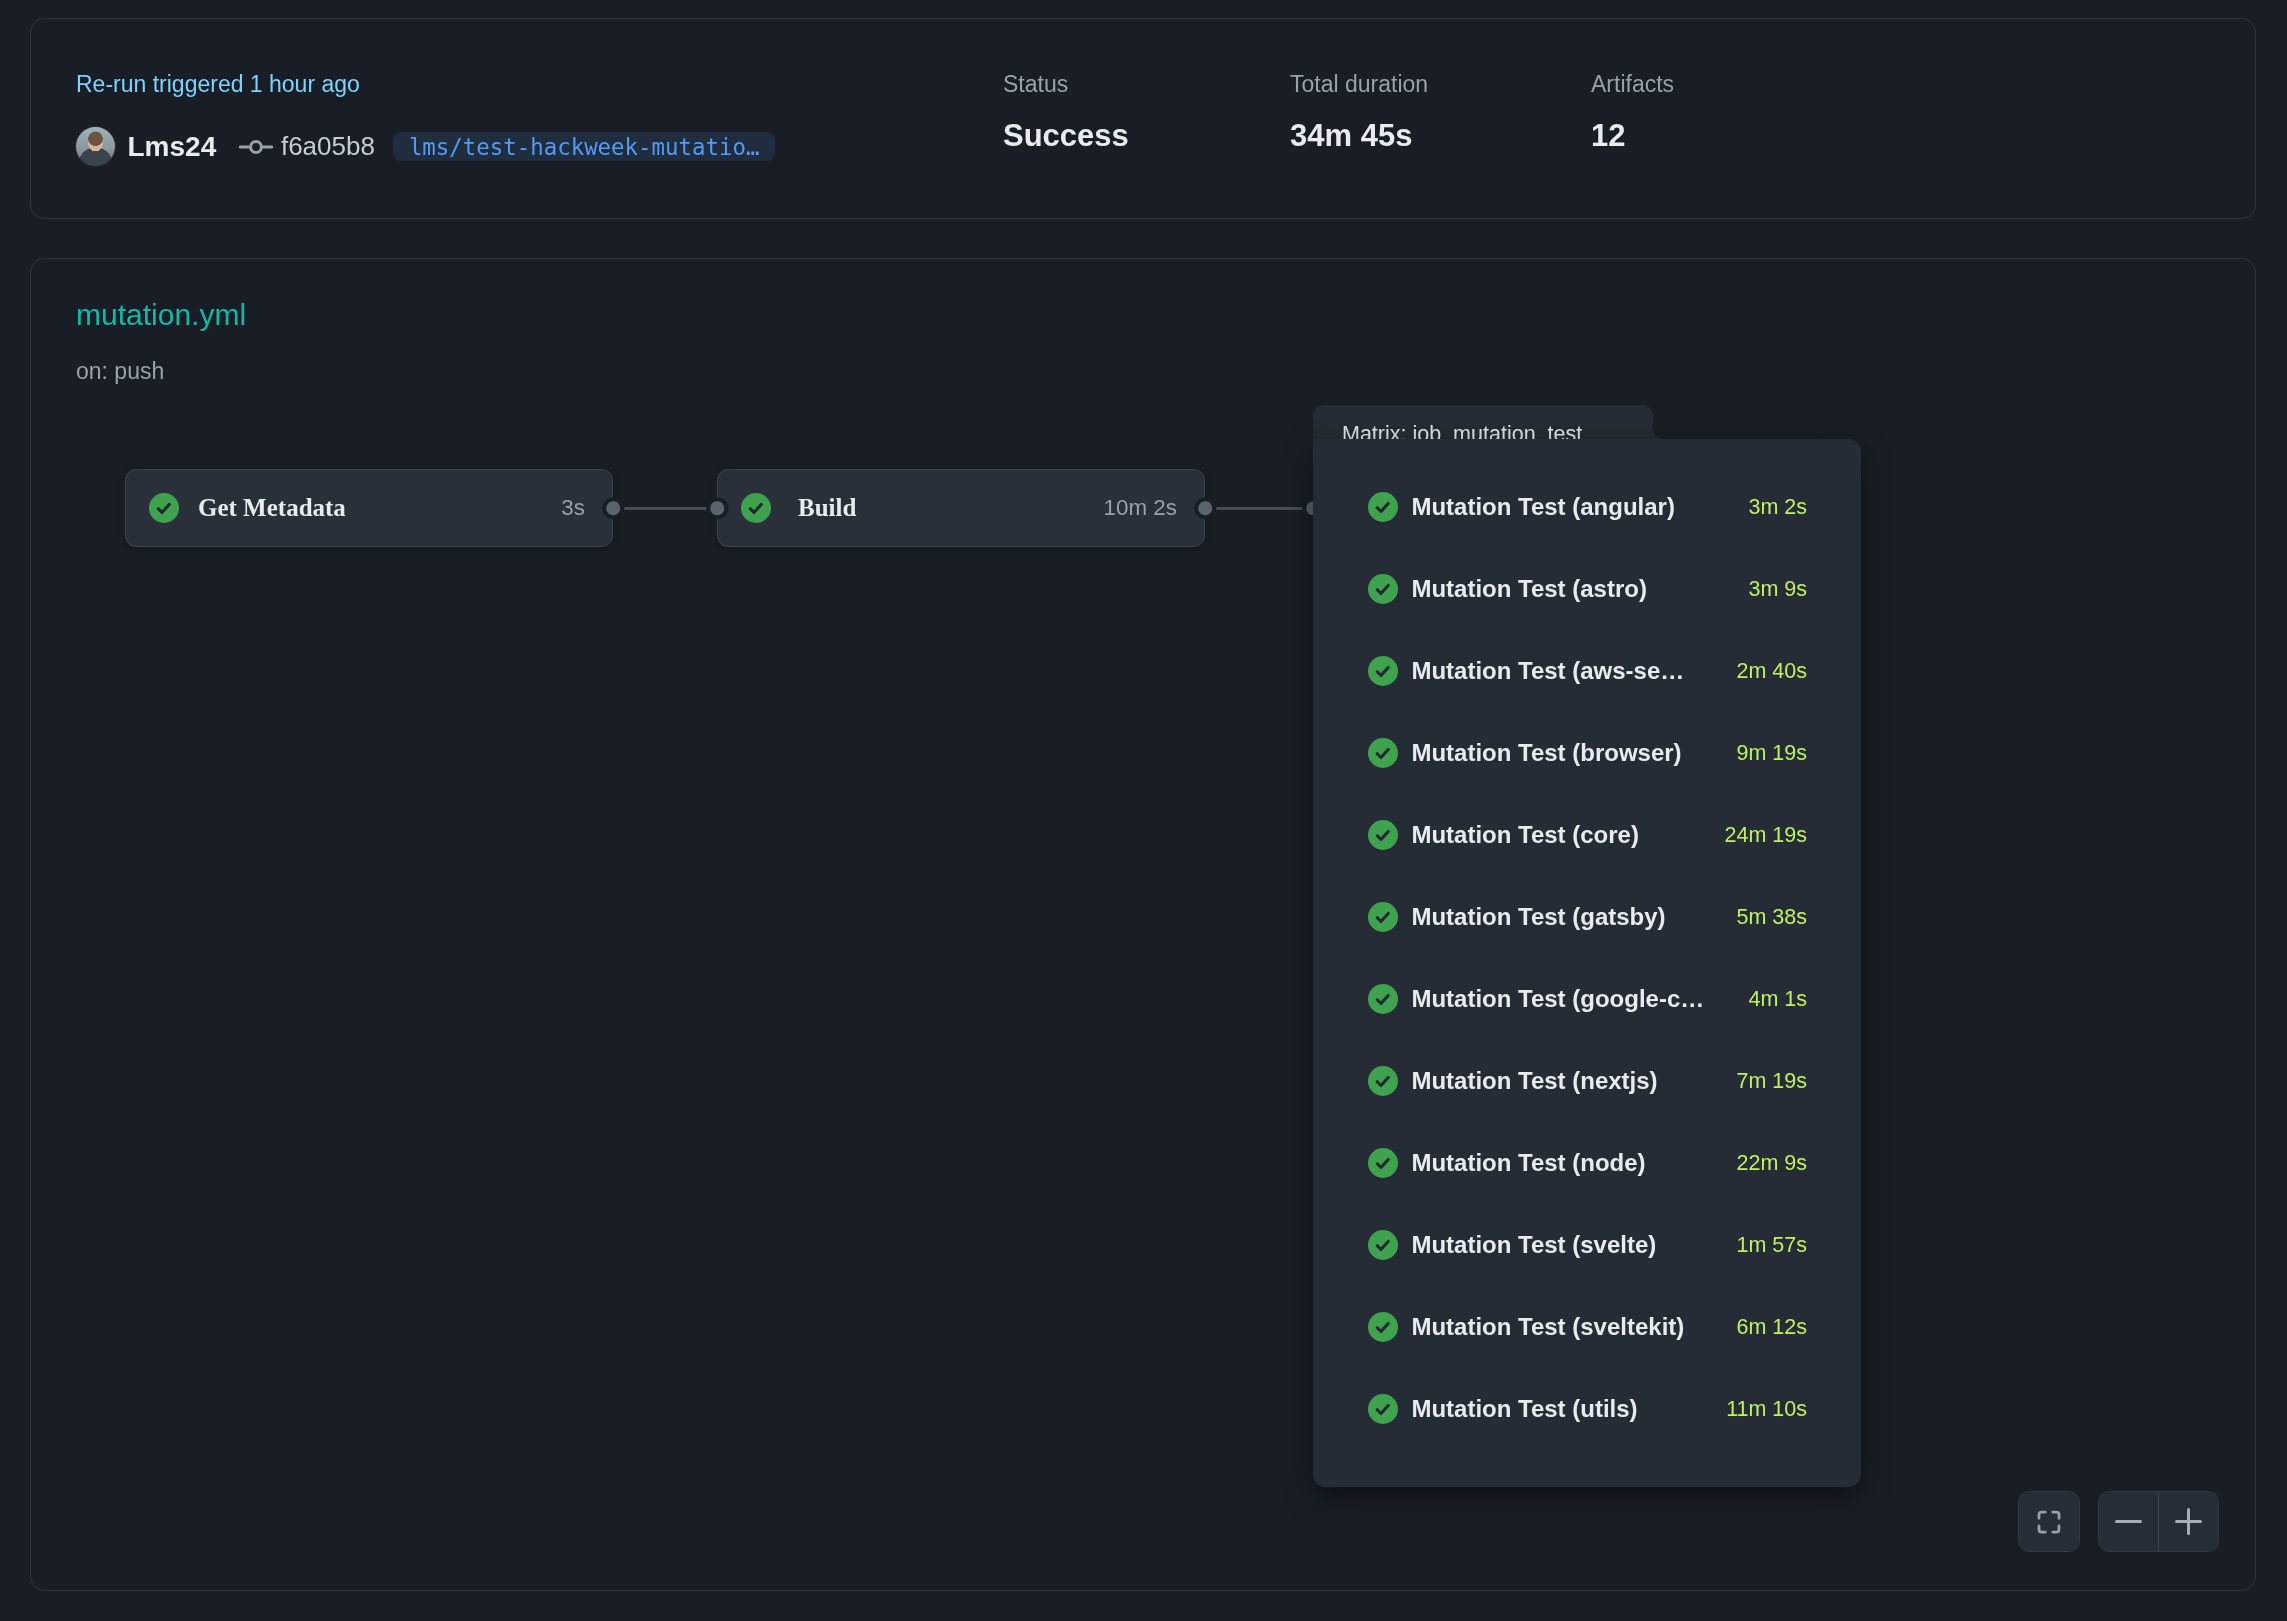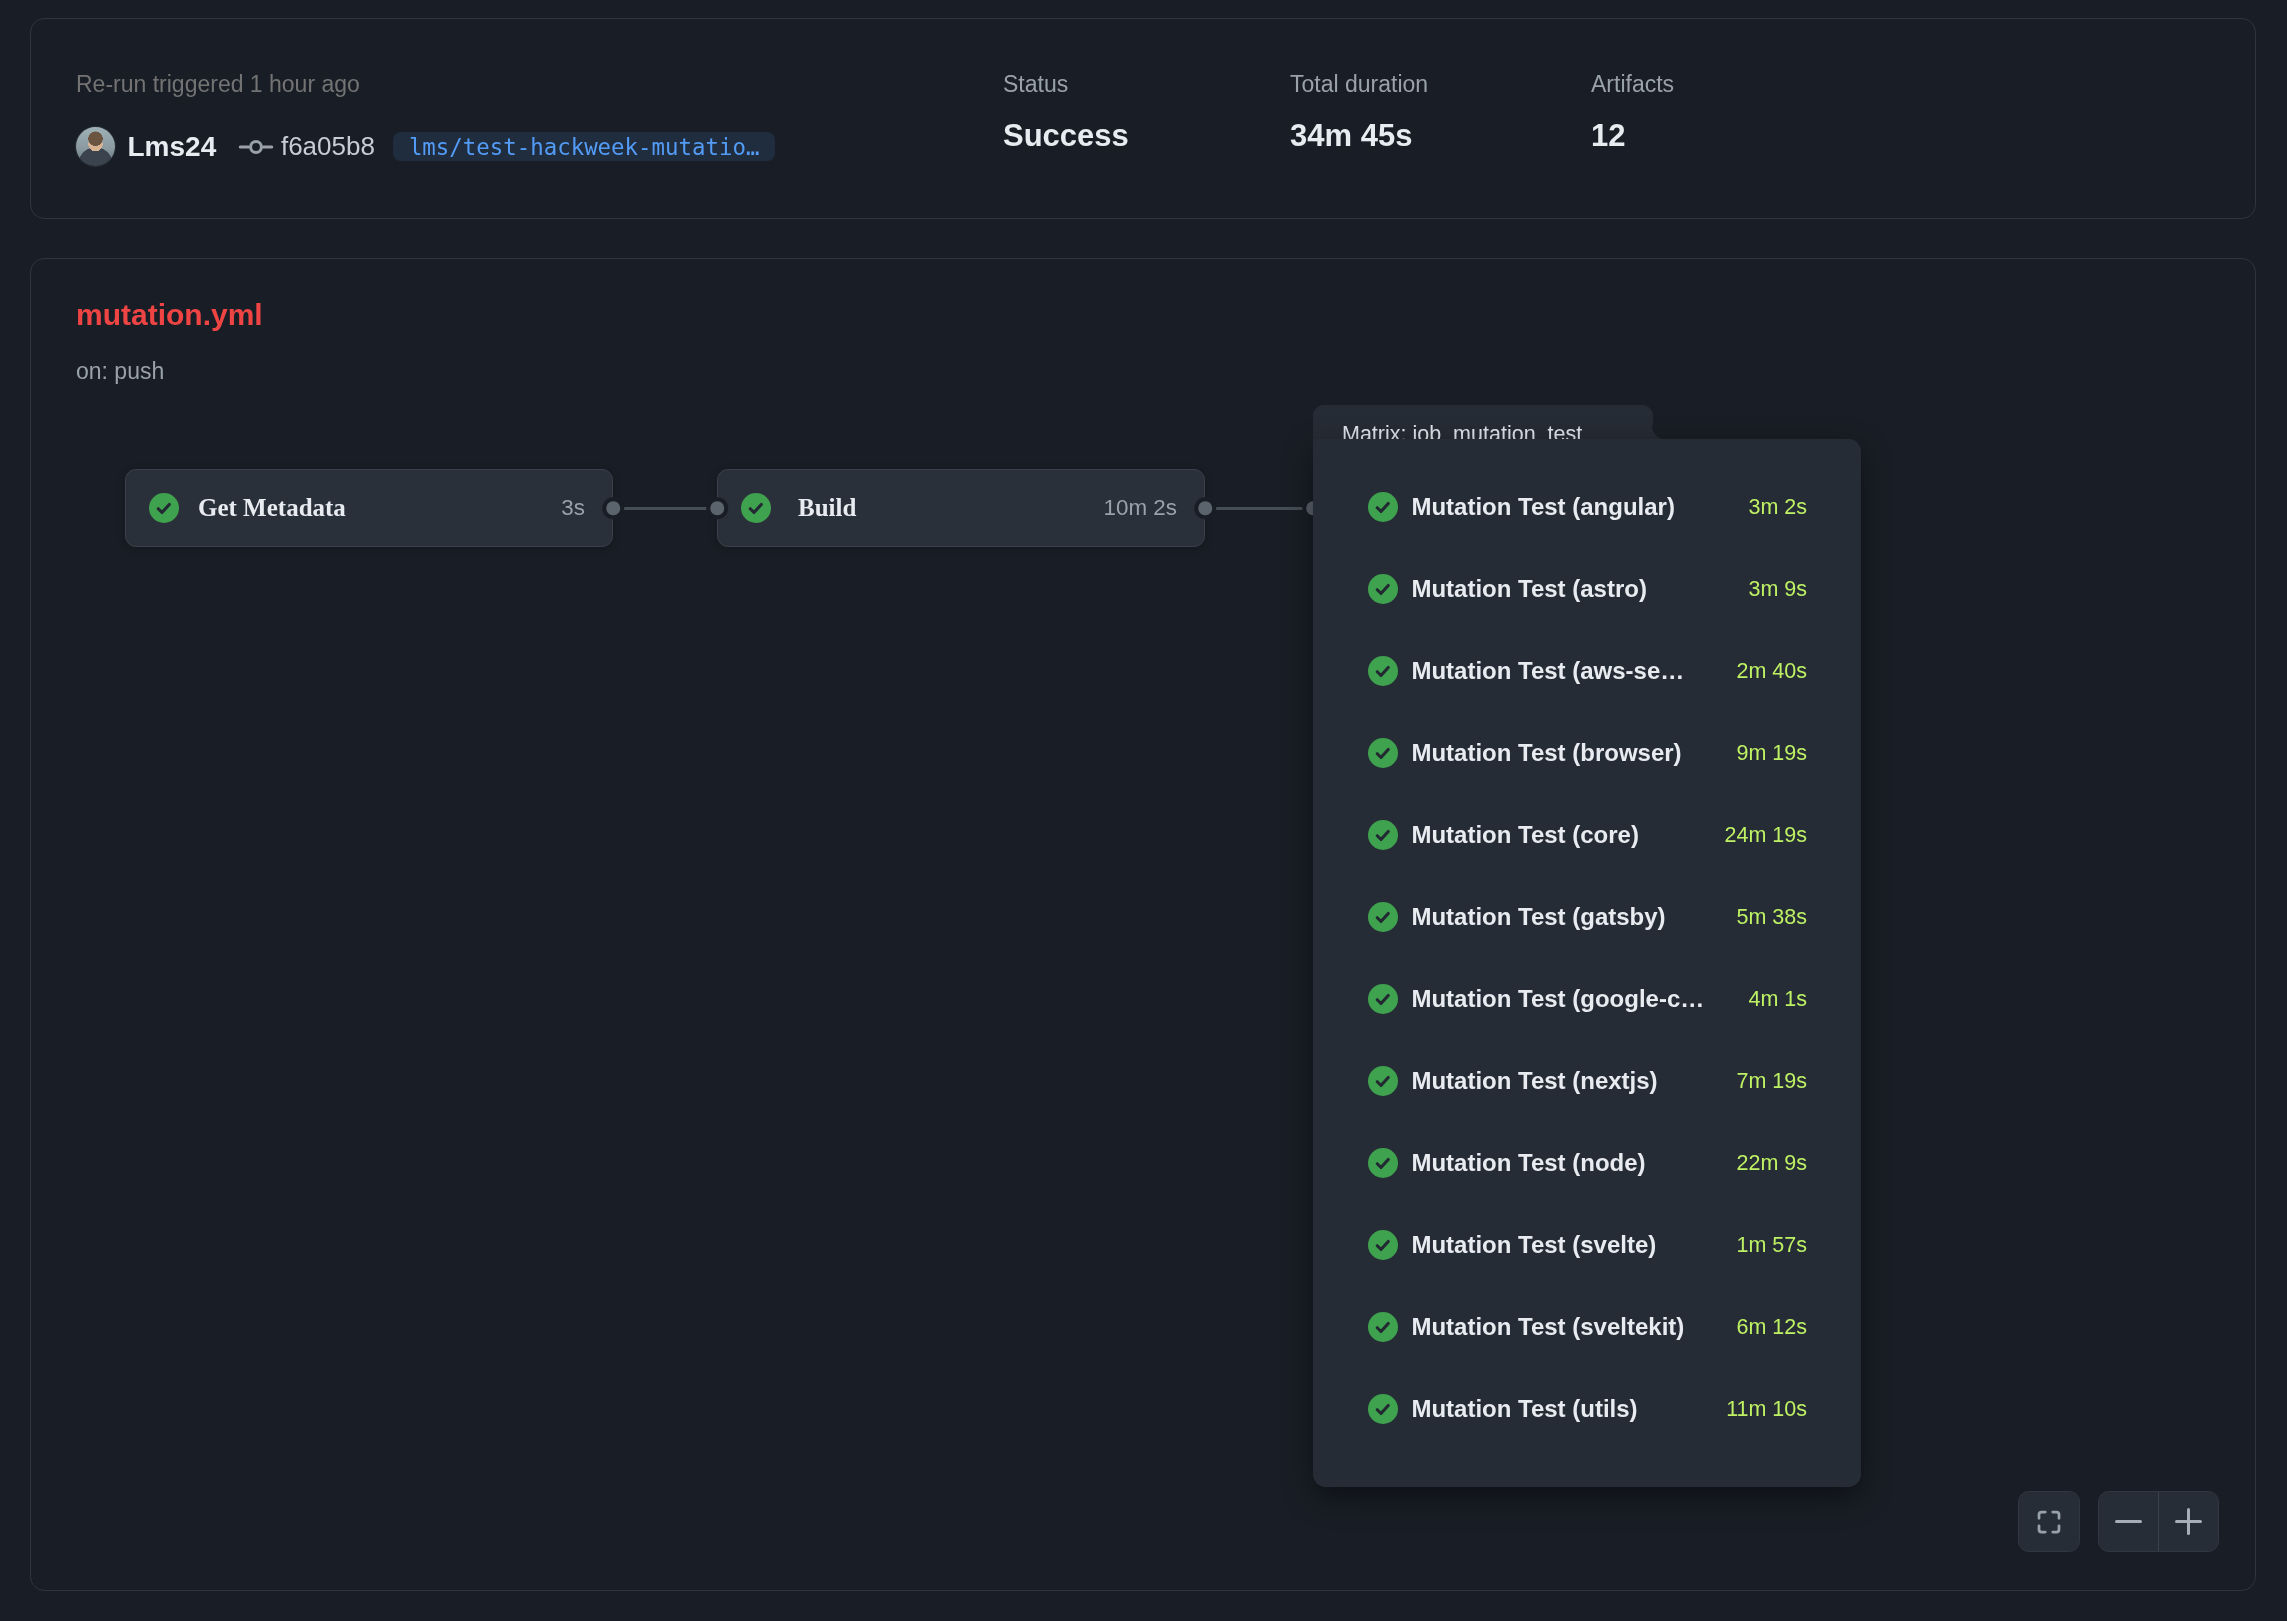--- a/index.html
+++ b/index.html
@@ -6,21 +6,21 @@
   html,body { width:2287px; height:1621px; background:#191e26; overflow:hidden;
               font-family:"Liberation Sans","DejaVu Sans",sans-serif;
               -webkit-font-smoothing:antialiased; }
   .page { position:relative; width:2287px; height:1621px; background:#191e26; }
 
   .card { position:absolute; background:#191e26; border:1.8px solid #2e3540; border-radius:14.3px; }
   .run-card { left:30px; top:18px; width:2226px; height:201px; }
   .wf-card  { left:30px; top:258px; width:2226px; height:1333px; }
 
   
-  .trigger-text { position:absolute; left:45px; top:52px; font-size:23px; color:#737373; }
+  .trigger-text { position:absolute; left:45px; top:52px; font-size:23px; color:#7dd3fc; }
   .actor-row { position:absolute; left:45px; top:106px; height:43px; display:flex; align-items:center; }
   .avatar { width:39px; height:39px; border-radius:50%; flex:0 0 39px;
             background:
               radial-gradient(circle at 50% 30%, #6b5440 0 21%, rgba(0,0,0,0) 22%),
               radial-gradient(circle at 50% 44%, #d9b494 0 24%, rgba(0,0,0,0) 25%),
               radial-gradient(circle at 50% 96%, #3a434e 0 40%, rgba(0,0,0,0) 41%),
               linear-gradient(180deg,#9fb1b7 0%,#8a9aa0 55%,#61707a 100%);
             box-shadow:0 0 0 0.9px rgba(255,255,255,.08); }
   .actor-name { margin-left:12.5px; font-size:28px; font-weight:600; color:#e8ecf1; }
   .commit-icon { margin-left:21.5px; width:36px; height:36px; }
@@ -30,21 +30,21 @@
                   font-family:"DejaVu Sans Mono","Liberation Mono",monospace;
                   font-size:22.4px; color:#539bf5; white-space:nowrap; }
   .stat-col { position:absolute; top:52px; }
   .stat-col .lbl { font-size:23px; color:#99a1ab; }
   .stat-col .val { margin-top:19.7px; font-size:31px; font-weight:600; color:#e8ecf1; }
   .col-status   { left:972px; }
   .col-duration { left:1259px; }
   .col-artifacts{ left:1560px; }
 
   
-  .wf-title { position:absolute; left:45px; top:39px; font-size:30px; font-weight:700; color:#ef4444; }
+  .wf-title { position:absolute; left:45px; top:39px; font-size:30px; font-weight:400; color:#14b8a6; }
   .wf-on    { position:absolute; left:45px; top:99px; font-size:23px; color:#99a1ab; }
 
   
   .edge { position:absolute; height:2.7px; background:#454d57; }
   .edge-1 { left:613px; top:507px; width:105px; }
   .edge-2 { left:1205px; top:507px; width:107px; }
   .dot { position:absolute; width:21.5px; height:21.5px; border-radius:50%;
          background:#5b636d; border:4.5px solid #191e26; transform:translate(-50%,-50%); }
 
   .job-node { position:absolute; width:488px; height:78px; background:#2a303a;

